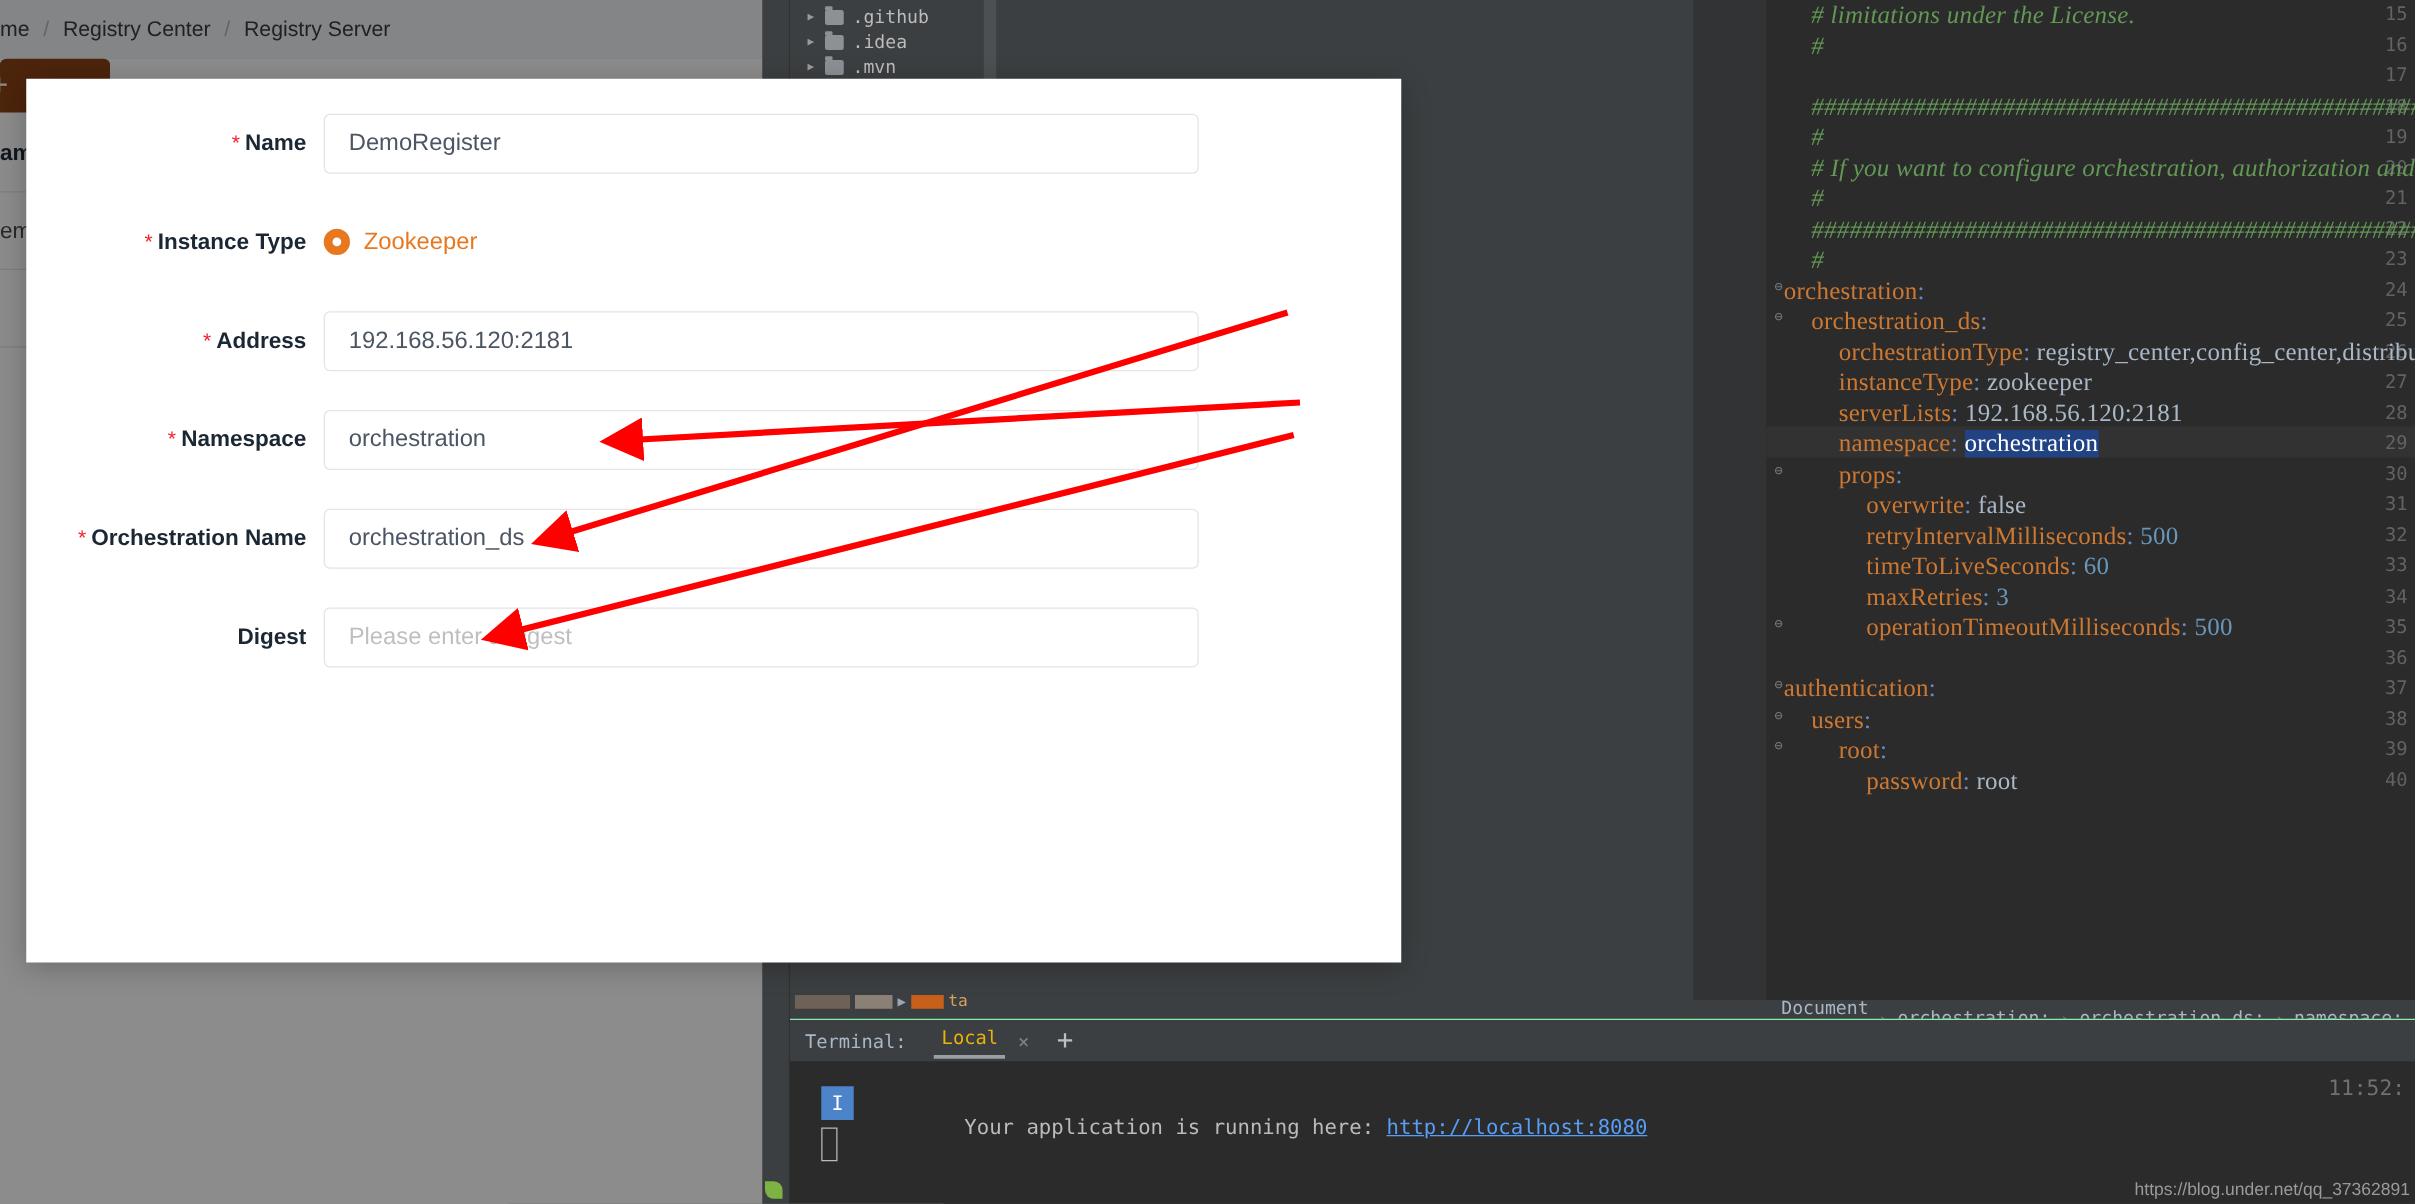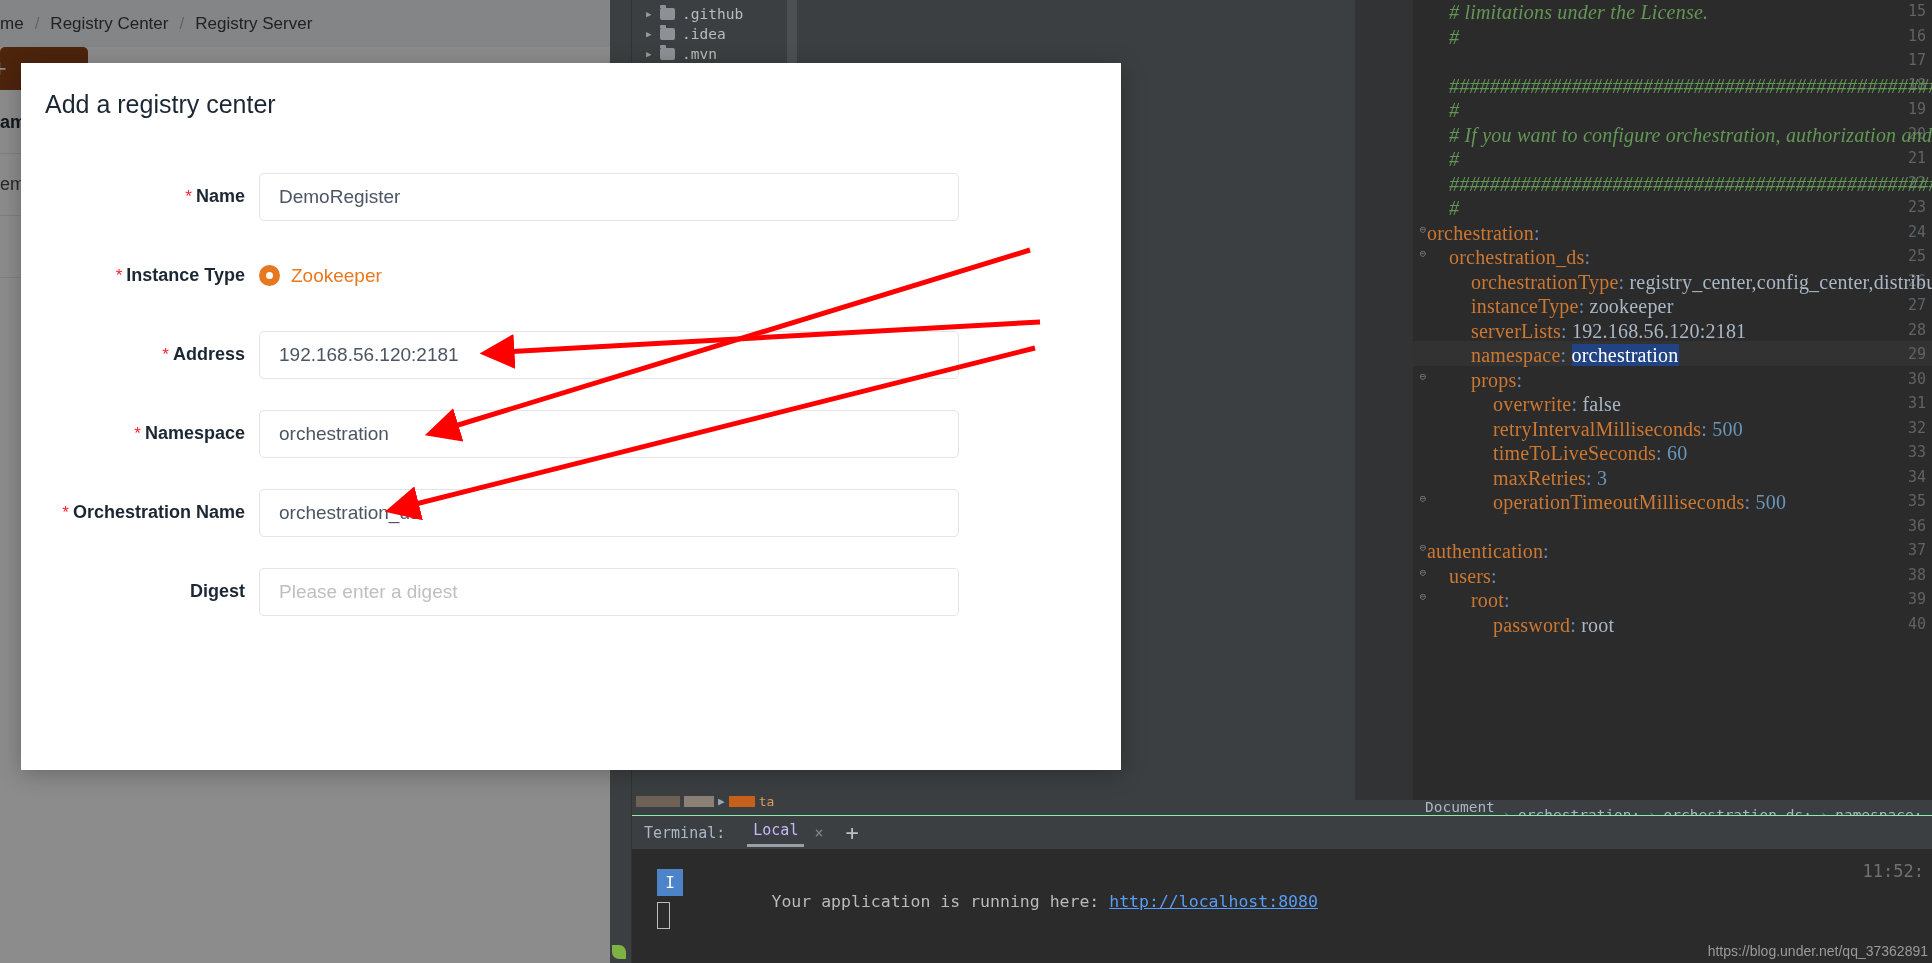--- a/index.html
+++ b/index.html
@@ -200,21 +200,21 @@
   .sb-label { font-size: 13px; color: #d6a05a; }
 
   
   .term-tabs {
     position: absolute; left: 22px; top: 815px; right: 0; height: 34px;
     background: #3c3f41; display: flex; align-items: center;
     padding-left: 12px; border-top: 1px solid #86efac;
   }
   .tt-label { font-size: 15px; color: #a9b7c6; margin-right: 22px; }
   .tt-tab {
-    font-size: 15px; color: #c4b5fd; position: relative;
+    font-size: 15px; color: #eab308; position: relative;
     padding: 0 6px 6px 6px;
   }
   .tt-underline {
     position: absolute; left: 0; bottom: -2px; width: 100%; height: 3px;
     background: #9a9fa3;
   }
   .tt-x { color: #808385; font-size: 15px; margin-left: 10px; }
   .tt-plus { color: #bcbfc2; font-size: 22px; margin-left: 22px; }
 
   
@@ -525,23 +525,20 @@
       <div class="term-line">
         <span>Your application is running here: </span><span class="term-link">http://localhost:8080</span>
       </div>
       <div class="term-cursor"></div>
       <div class="clock">11:52:</div>
       <div class="watermark">https://blog.under.net/qq_37362891</div>
     </div>
   </div>
 
   <div class="modal">
-    <div class="modal-header">
-      <div class="modal-title">Add a registry center</div>
-    </div>
     <div class="form" id="dialog-form">
         <div class="frow">
           <div class="flabel"><span class="req">*</span><span>Name</span></div>
           <div class="fctl">
             <div class="finput">DemoRegister</div>
           </div>
         </div>
         <div class="frow">
           <div class="flabel"><span class="req">*</span><span>Instance Type</span></div>
           <div class="fctl">

